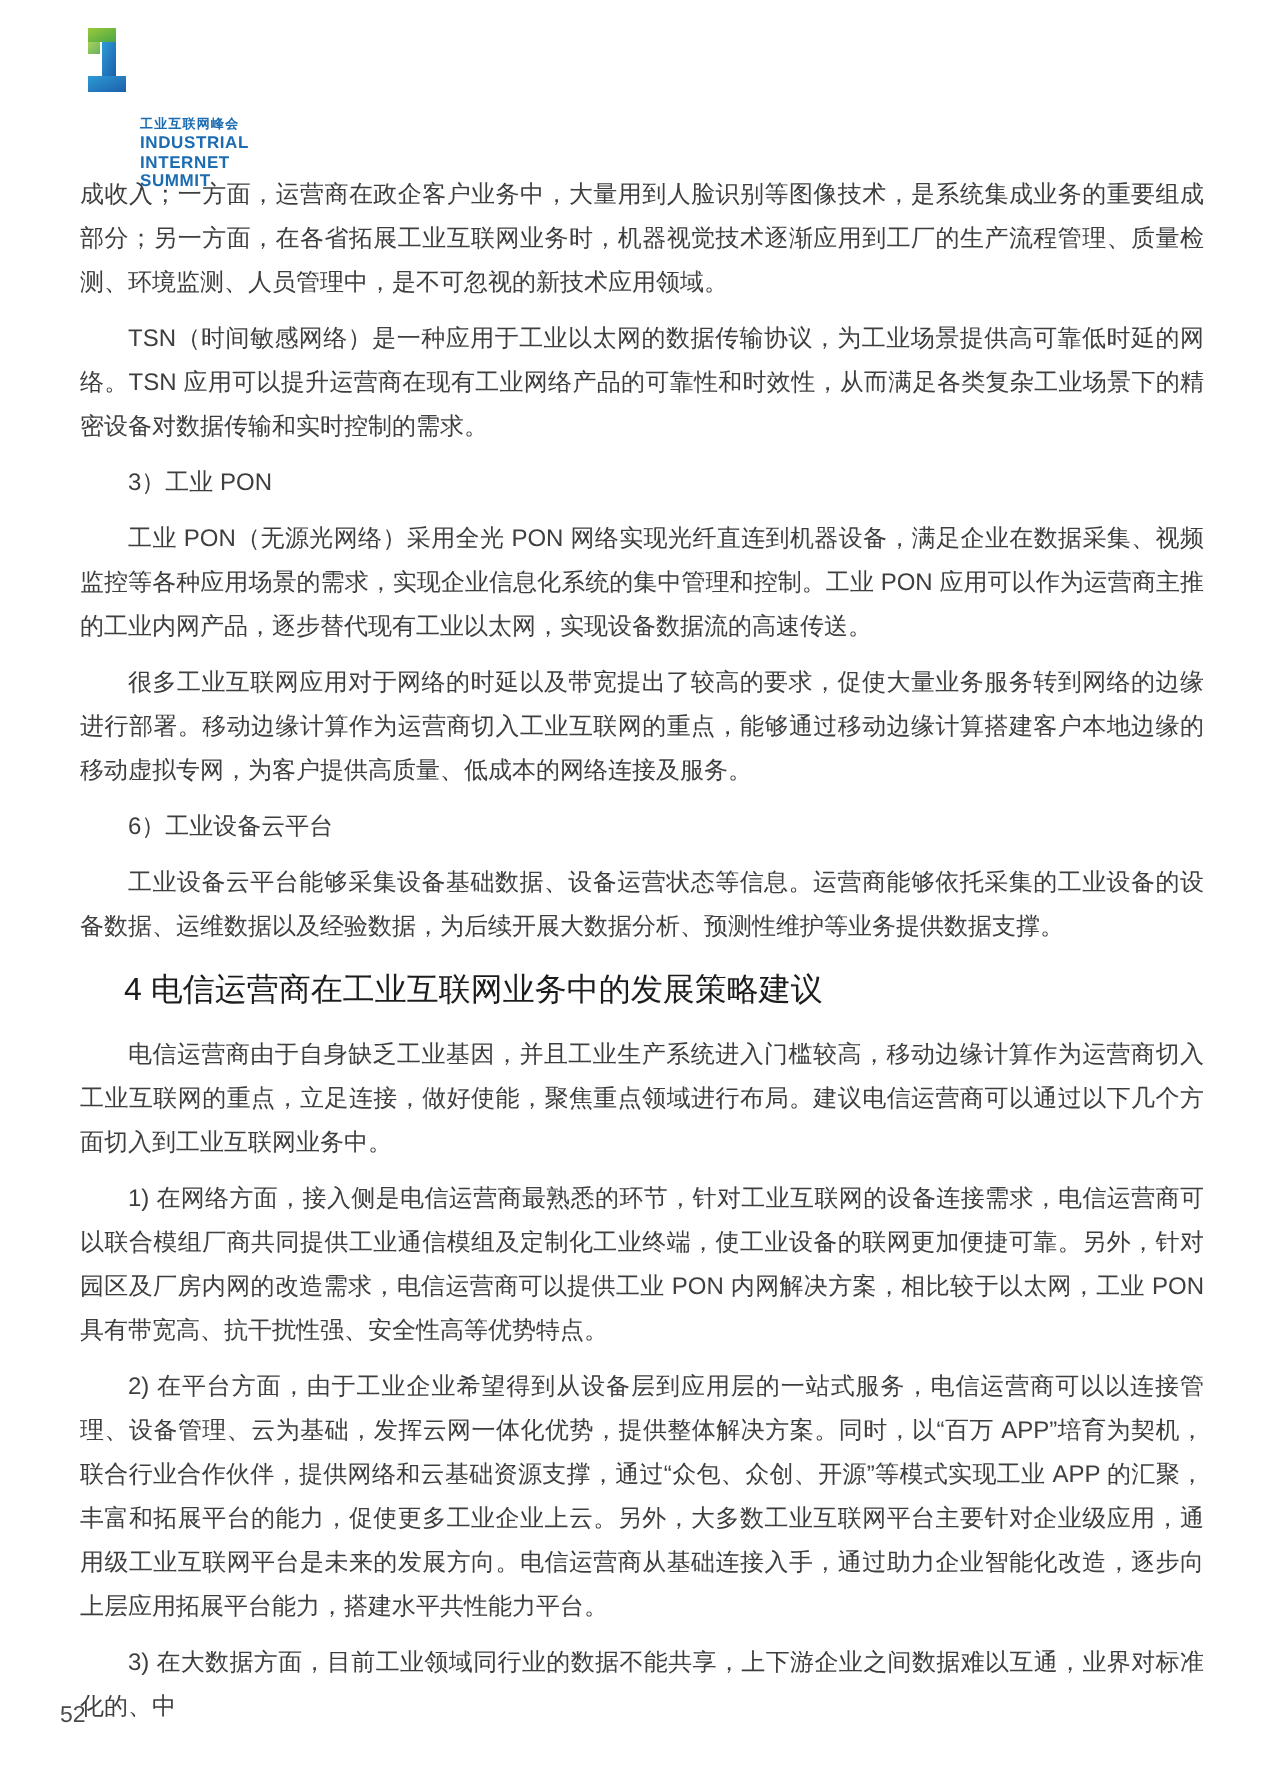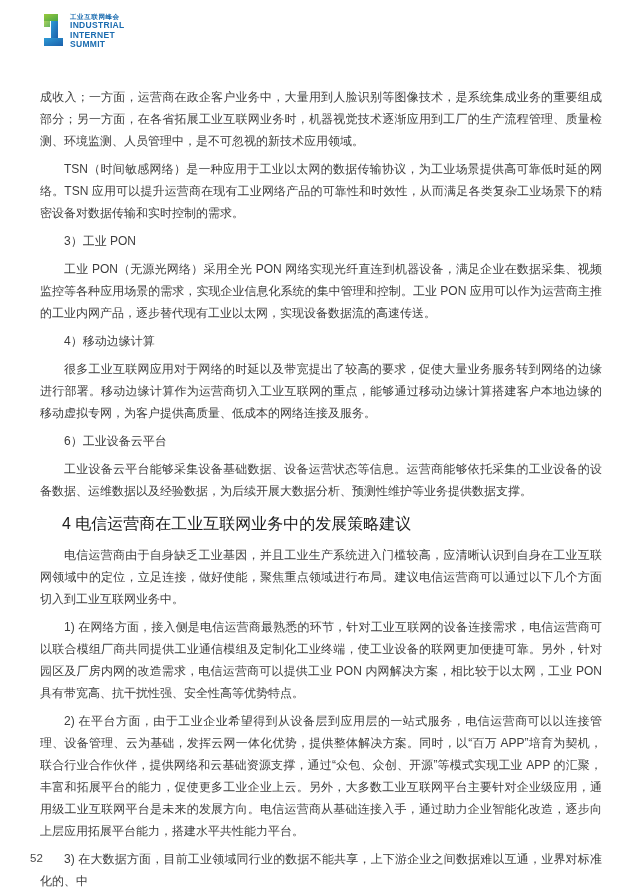--- a/index.html
+++ b/index.html
@@ -19,21 +19,21 @@
   
   .logo {
     position: absolute;
     left: 44px;
     top: 12px;
     display: flex;
     align-items: flex-start;
     gap: 6px;
   }
   .logo-mark { width: 20px; height: 36px; flex: 0 0 auto; }
-  .logo-text { padding-top: 1px; }
+  .logo-text { padding-top: 1px; margin-top: 46px; }
   .logo-cn {
     font-size: 6.5px;
     font-weight: 700;
     letter-spacing: 0.6px;
     line-height: 8px;
     color: #1b6cb0;
     white-space: nowrap;
   }
   .logo-en {
     font-size: 8.5px;
@@ -110,26 +110,25 @@
       <div class="logo-en">INTERNET</div>
       <div class="logo-en">SUMMIT</div>
     </div>
   </div>
 
   <div class="content">
     <p class="noindent">成收入；一方面，运营商在政企客户业务中，大量用到人脸识别等图像技术，是系统集成业务的重要组成部分；另一方面，在各省拓展工业互联网业务时，机器视觉技术逐渐应用到工厂的生产流程管理、质量检测、环境监测、人员管理中，是不可忽视的新技术应用领域。</p>
     <p>TSN（时间敏感网络）是一种应用于工业以太网的数据传输协议，为工业场景提供高可靠低时延的网络。TSN 应用可以提升运营商在现有工业网络产品的可靠性和时效性，从而满足各类复杂工业场景下的精密设备对数据传输和实时控制的需求。</p>
     <p class="subhead">3）工业 PON</p>
     <p>工业 PON（无源光网络）采用全光 PON 网络实现光纤直连到机器设备，满足企业在数据采集、视频监控等各种应用场景的需求，实现企业信息化系统的集中管理和控制。工业 PON 应用可以作为运营商主推的工业内网产品，逐步替代现有工业以太网，实现设备数据流的高速传送。</p>
-    <p class="subhead">4）移动边缘计算</p>
     <p>很多工业互联网应用对于网络的时延以及带宽提出了较高的要求，促使大量业务服务转到网络的边缘进行部署。移动边缘计算作为运营商切入工业互联网的重点，能够通过移动边缘计算搭建客户本地边缘的移动虚拟专网，为客户提供高质量、低成本的网络连接及服务。</p>
     <p class="subhead">6）工业设备云平台</p>
     <p>工业设备云平台能够采集设备基础数据、设备运营状态等信息。运营商能够依托采集的工业设备的设备数据、运维数据以及经验数据，为后续开展大数据分析、预测性维护等业务提供数据支撑。</p>
     <h2 class="section">4 电信运营商在工业互联网业务中的发展策略建议</h2>
-    <p>电信运营商由于自身缺乏工业基因，并且工业生产系统进入门槛较高，应清晰认识到自身在工业互联网领域中的定位，立足连接，做好使能，聚焦重点领域进行布局。建议电信运营商可以通过以下几个方面切入到工业互联网业务中。</p>
+    <p>电信运营商由于自身缺乏工业基因，并且工业生产系统进入门槛较高，移动边缘计算作为运营商切入工业互联网的重点，立足连接，做好使能，聚焦重点领域进行布局。建议电信运营商可以通过以下几个方面切入到工业互联网业务中。</p>
     <p>1) 在网络方面，接入侧是电信运营商最熟悉的环节，针对工业互联网的设备连接需求，电信运营商可以联合模组厂商共同提供工业通信模组及定制化工业终端，使工业设备的联网更加便捷可靠。另外，针对园区及厂房内网的改造需求，电信运营商可以提供工业 PON 内网解决方案，相比较于以太网，工业 PON 具有带宽高、抗干扰性强、安全性高等优势特点。</p>
     <p>2) 在平台方面，由于工业企业希望得到从设备层到应用层的一站式服务，电信运营商可以以连接管理、设备管理、云为基础，发挥云网一体化优势，提供整体解决方案。同时，以“百万 APP”培育为契机，联合行业合作伙伴，提供网络和云基础资源支撑，通过“众包、众创、开源”等模式实现工业 APP 的汇聚，丰富和拓展平台的能力，促使更多工业企业上云。另外，大多数工业互联网平台主要针对企业级应用，通用级工业互联网平台是未来的发展方向。电信运营商从基础连接入手，通过助力企业智能化改造，逐步向上层应用拓展平台能力，搭建水平共性能力平台。</p>
     <p>3) 在大数据方面，目前工业领域同行业的数据不能共享，上下游企业之间数据难以互通，业界对标准化的、中</p>
   </div>
 
   <div class="page-num">52</div>
 
 </div>
 
 </body></html>

